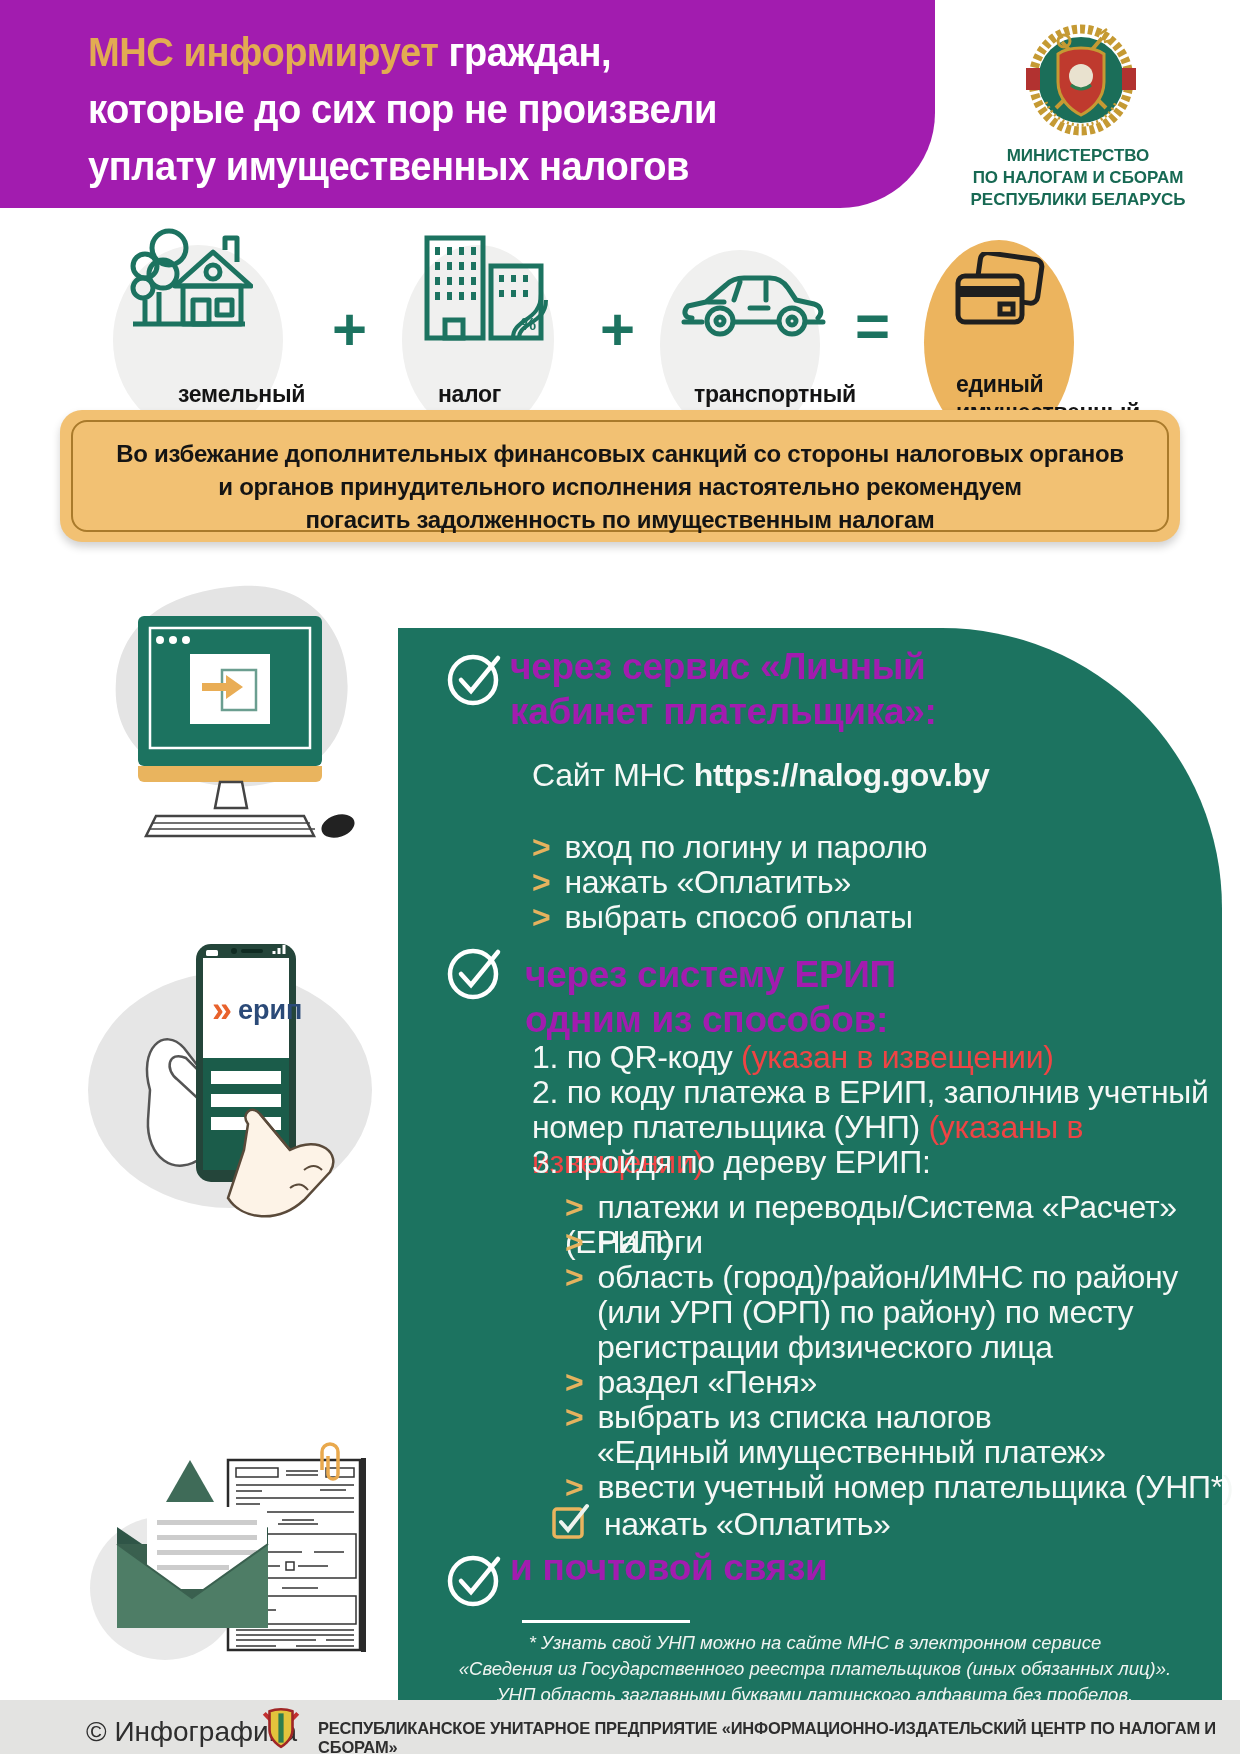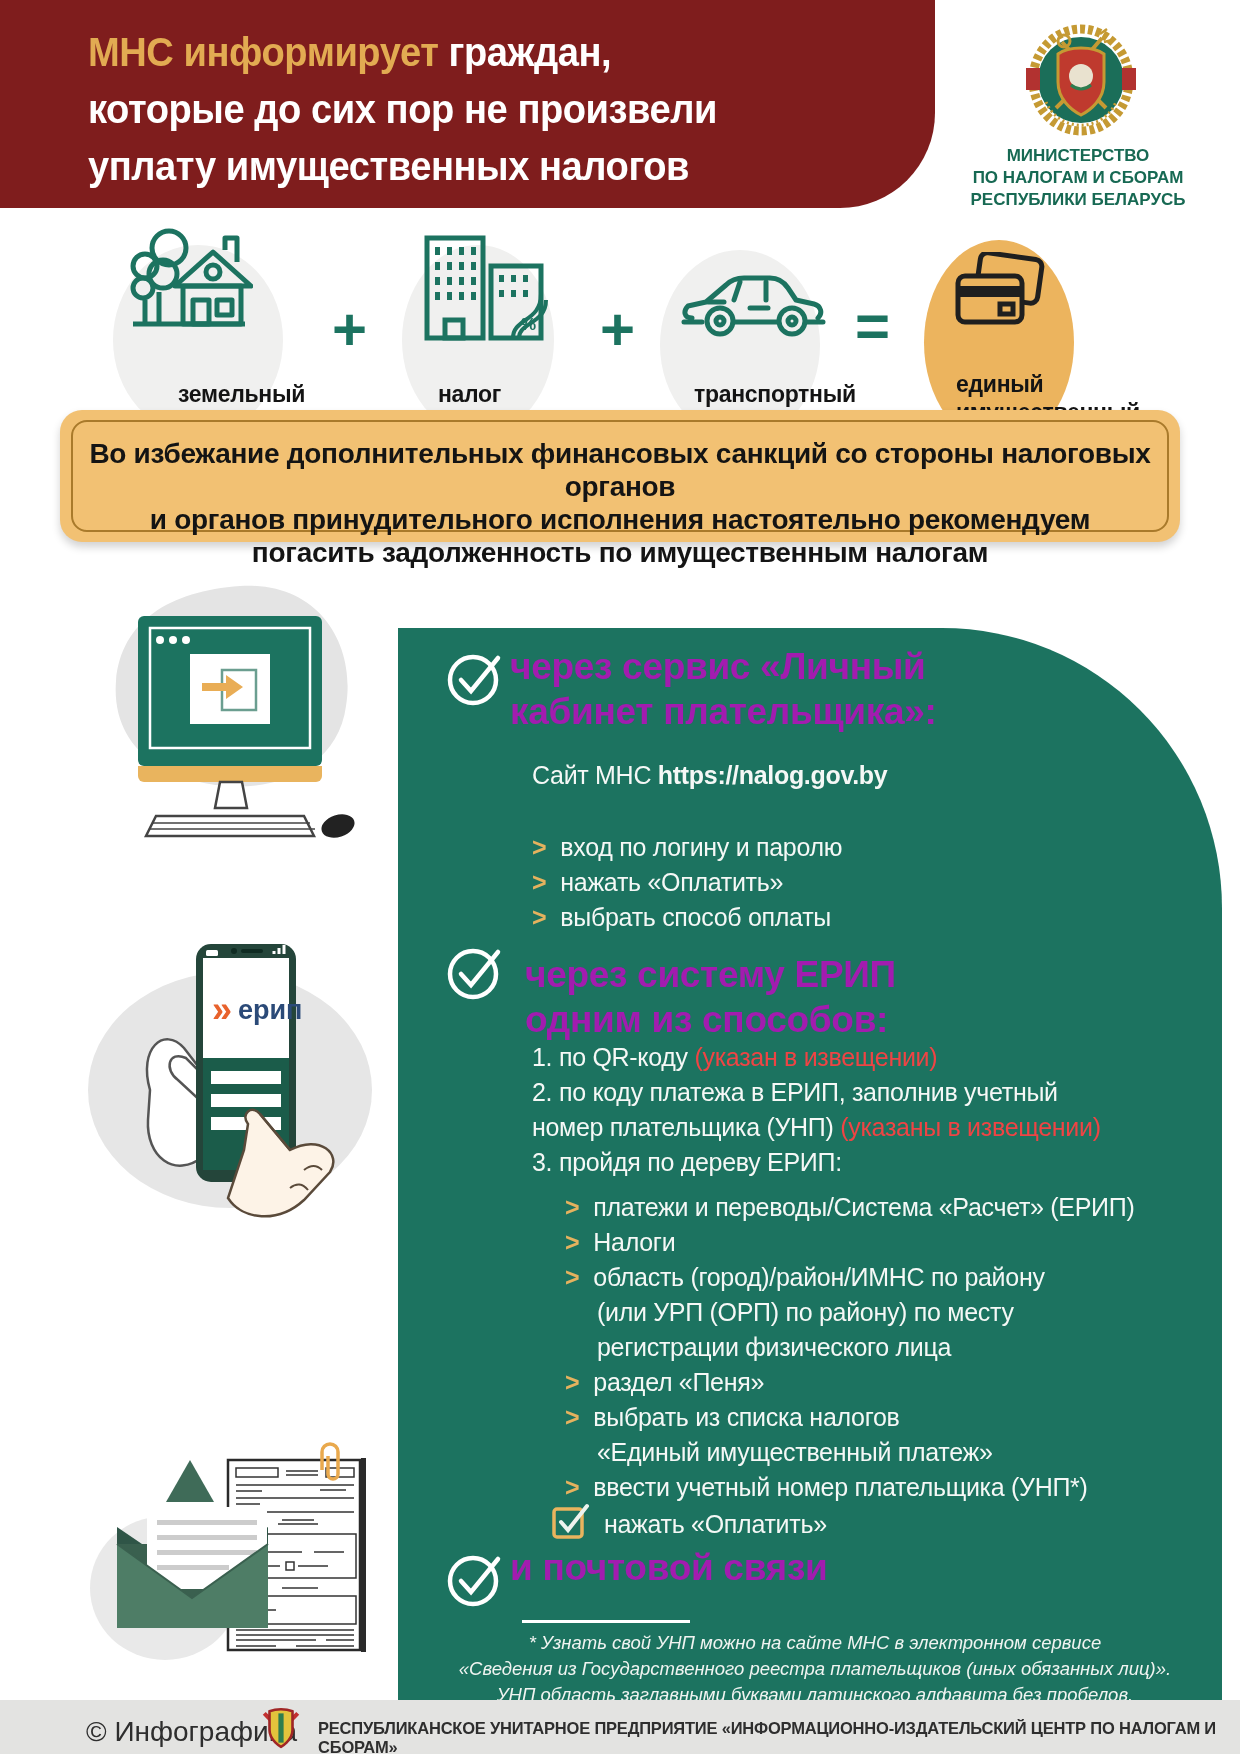--- a/index.html
+++ b/index.html
@@ -1,39 +1,39 @@
 <!DOCTYPE html>
 <html><head>
 <meta charset="utf-8">
 <style>
   html,body{margin:0;padding:0;background:#fff;}
   .page{position:relative;width:1240px;height:1754px;background:#fff;overflow:hidden;
         font-family:"Liberation Sans",sans-serif;}
   .abs{position:absolute;}
   .b{font-weight:bold;}
   
-  .hdr{left:0;top:0;width:935px;height:208px;background:#7f1d1d;border-bottom-right-radius:95px;}
+  .hdr{left:0;top:0;width:935px;height:208px;background:#a21caf;border-bottom-right-radius:95px;}
   .title{left:88px;top:24px;width:840px;font-size:41px;font-weight:bold;line-height:57px;
          color:#fff;transform:scaleX(0.93);transform-origin:left top;letter-spacing:-0.5px;}
   .gold{color:#e2ab52;}
   .ministry{font-size:17px;font-weight:bold;color:#176953;text-align:center;line-height:22px;width:260px;}
   
   .circ{border-radius:50%;background:#f0f0ef;}
   .sign{font-size:60px;font-weight:900;color:#1c7360;line-height:60px;}
   .eqlab{font-size:23px;font-weight:bold;color:#141414;line-height:29px;letter-spacing:-0.3px;}
   
   .banner{left:60px;top:410px;width:1120px;height:132px;background:#f2c173;border-radius:22px;
           box-shadow:0 5px 8px rgba(0,0,0,0.18);}
   .banner-inner{left:11px;top:10px;width:1094px;height:108px;border:2.5px solid #a97a2b;border-radius:16px;}
-  .banner-text{left:0;top:27px;width:100%;text-align:center;font-size:28px;font-weight:bold;
+  .banner-text{left:0;top:27px;width:100%;text-align:center;font-size:24px;font-weight:bold;
                color:#141414;line-height:33px;letter-spacing:-0.3px;}
   
   .panel{left:398px;top:628px;width:824px;height:1072px;background:#1c7360;border-top-right-radius:280px;}
   .h2g{font-size:37px;font-weight:bold;color:#a21caf;line-height:45px;letter-spacing:-0.3px;}
-  .body-t{font-size:25px;color:#f5f8f6;line-height:35px;letter-spacing:-0.3px;}
+  .body-t{font-size:32px;color:#f5f8f6;line-height:35px;letter-spacing:-0.3px;}
   .arr{color:#e5b25e;font-weight:900;margin-right:14px;}
   .acc{color:#ef4444;}
   .foot-note{font-size:18.5px;font-style:italic;color:#f0f4f1;line-height:26px;text-align:center;}
   
   .footer{left:0;top:1700px;width:1240px;height:54px;background:#e3e3e1;}
   .copy{font-size:28px;color:#2e2e2e;}
   .company{font-size:16.5px;font-weight:bold;color:#2e2e2e;letter-spacing:-0.2px;}
 </style>
 </head>
 <body>

